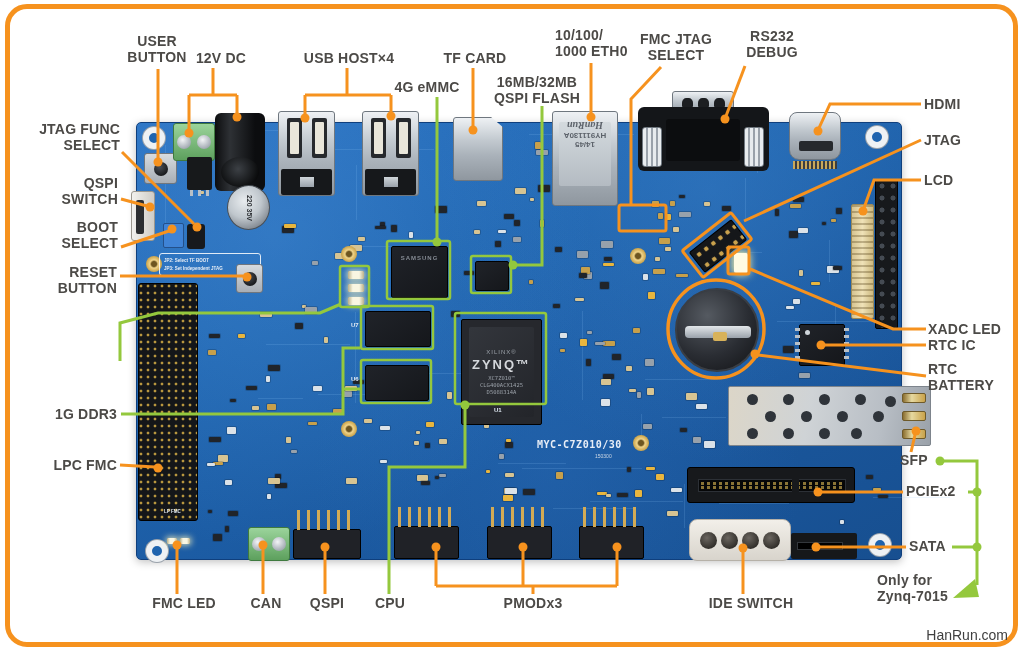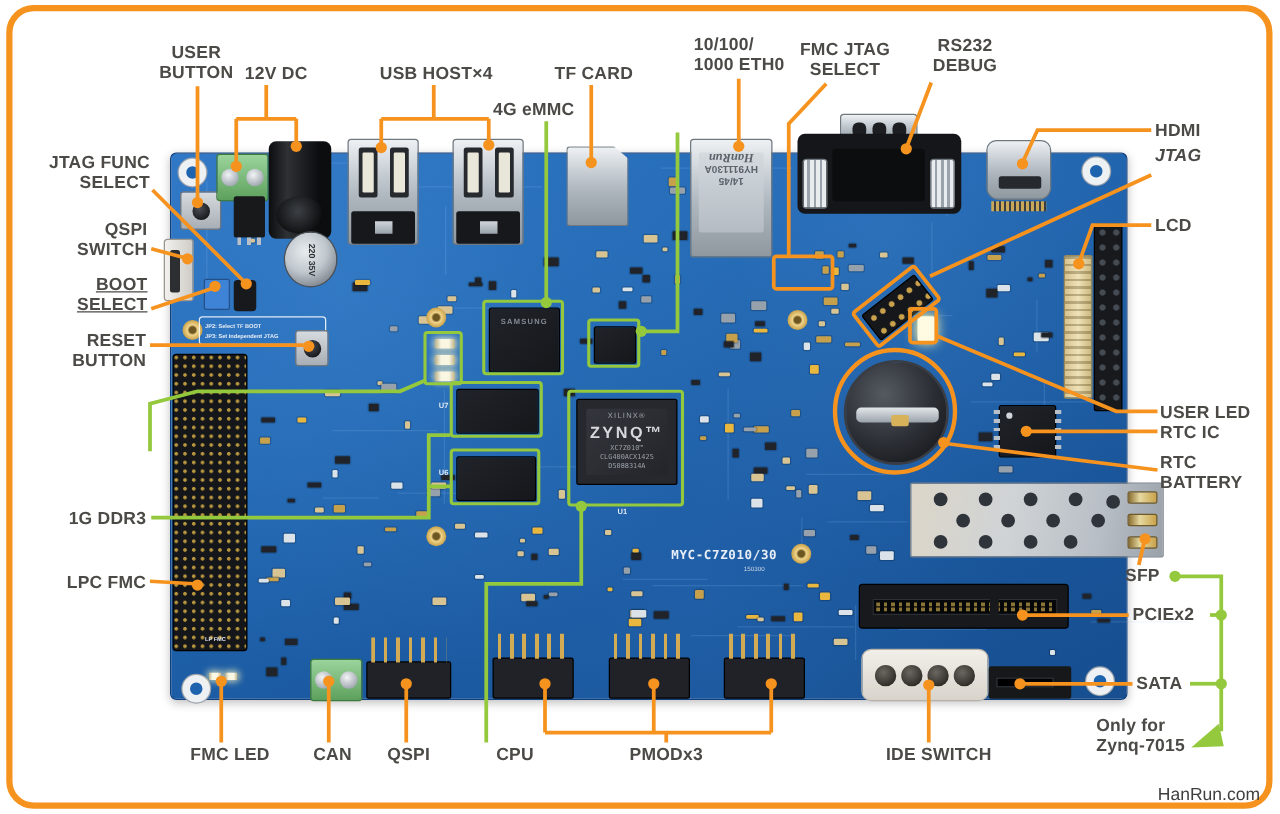--- a/index.html
+++ b/index.html
@@ -436,21 +436,21 @@
     </div>
 
     <div class="cmp ffc" style="left:714px;top:81px;width:23px;height:115px"></div>
     <div class="cmp bhdr" style="left:738px;top:56px;width:23px;height:150px"></div>
     <div class="cmp pinhdr" style="left:554px;top:110px;width:54px;height:26px;transform:rotate(-38deg)"></div>
 
     <div class="cmp chip" style="left:254px;top:123px;width:57px;height:52px">
       <div class="emmc-t">SAMSUNG</div>
     </div>
     <div class="cmp chip" style="left:338px;top:138px;width:34px;height:30px"></div>
-    <div class="cmp chip big" style="left:324px;top:196px;width:81px;height:69px">
+    <div class="cmp chip big" style="left:324px;top:196px;width:81px;height:106px">
       <div class="die">
         <div class="brand">XILINX®</div>
         <div class="name">ZYNQ™</div>
         <div class="ln">XC7Z010™</div>
         <div class="ln">CLG400ACX1425</div>
         <div class="ln">D5088314A</div>
       </div>
     </div>
     <div class="cmp chip" style="left:228px;top:188px;width:66px;height:36px"></div>
     <div class="cmp chip" style="left:228px;top:242px;width:64px;height:36px"></div>
@@ -616,49 +616,51 @@
       <ellipse cx="716" cy="329" rx="48" ry="49" fill="none" stroke="#F6921E" stroke-width="3.5"></ellipse>
       <polygon points="953,598 975,579 979,597" fill="#94C83D"></polygon>
     </svg>
   <div id="labels">
       <div class="callout-label center" style="left: 157px; top: 33px;">USER
 BUTTON</div>
       <div class="callout-label center" style="left: 221px; top: 50px;">12V DC</div>
       <div class="callout-label center" style="left: 349px; top: 50px;">USB HOST×4</div>
       <div class="callout-label center" style="left: 427px; top: 79px;">4G eMMC</div>
       <div class="callout-label center" style="left: 475px; top: 50px;">TF CARD</div>
+      <div class="callout-label center" style="left: 537px; top: 74px;">16MB/32MB
+QSPI FLASH</div>
       <div class="callout-label left" style="left: 555px; top: 27px;">10/100/
 1000 ETH0</div>
       <div class="callout-label center" style="left: 676px; top: 31px;">FMC JTAG
 SELECT</div>
       <div class="callout-label center" style="left: 772px; top: 28px;">RS232
 DEBUG</div>
       <div class="callout-label left" style="left: 924px; top: 96px;">HDMI</div>
-      <div class="callout-label left" style="left: 924px; top: 116px; font-style: italic;">JTAG</div>
+      <div class="callout-label left" style="left: 924px; top: 132px;">JTAG</div>
       <div class="callout-label left" style="left: 924px; top: 172px;">LCD</div>
-      <div class="callout-label left" style="left: 928px; top: 321px;">USER LED</div>
+      <div class="callout-label left" style="left: 928px; top: 321px;">XADC LED</div>
       <div class="callout-label left" style="left: 928px; top: 337px;">RTC IC</div>
       <div class="callout-label left" style="left: 928px; top: 361px;">RTC
 BATTERY</div>
       <div class="callout-label left" style="left: 900px; top: 452px;">SFP</div>
       <div class="callout-label left" style="left: 906px; top: 483px;">PCIEx2</div>
       <div class="callout-label left" style="left: 909px; top: 538px;">SATA</div>
       <div class="callout-label left" style="left: 877px; top: 572px;">Only for
 Zynq-7015</div>
       <div class="callout-label center" style="left: 751px; top: 595px;">IDE SWITCH</div>
       <div class="callout-label center" style="left: 184px; top: 595px;">FMC LED</div>
       <div class="callout-label center" style="left: 266px; top: 595px;">CAN</div>
       <div class="callout-label center" style="left: 327px; top: 595px;">QSPI</div>
-      <div class="callout-label center" style="left: 412px; top: 595px;">CPU</div>
+      <div class="callout-label center" style="left: 390px; top: 595px;">CPU</div>
       <div class="callout-label center" style="left: 533px; top: 595px;">PMODx3</div>
       <div class="callout-label right" style="left: 120px; top: 121px;">JTAG FUNC
 SELECT</div>
       <div class="callout-label right" style="left: 118px; top: 175px;">QSPI
 SWITCH</div>
-      <div class="callout-label right" style="left: 118px; top: 219px; text-decoration: underline;">BOOT
+      <div class="callout-label right" style="left: 118px; top: 219px;">BOOT
 SELECT</div>
       <div class="callout-label right" style="left: 117px; top: 264px;">RESET
 BUTTON</div>
       <div class="callout-label right" style="left: 117px; top: 406px;">1G DDR3</div>
       <div class="callout-label right" style="left: 117px; top: 457px;">LPC FMC</div>
     </div>
 
   <div id="frame"></div>
   <div id="watermark">HanRun.com</div>
 </div>

